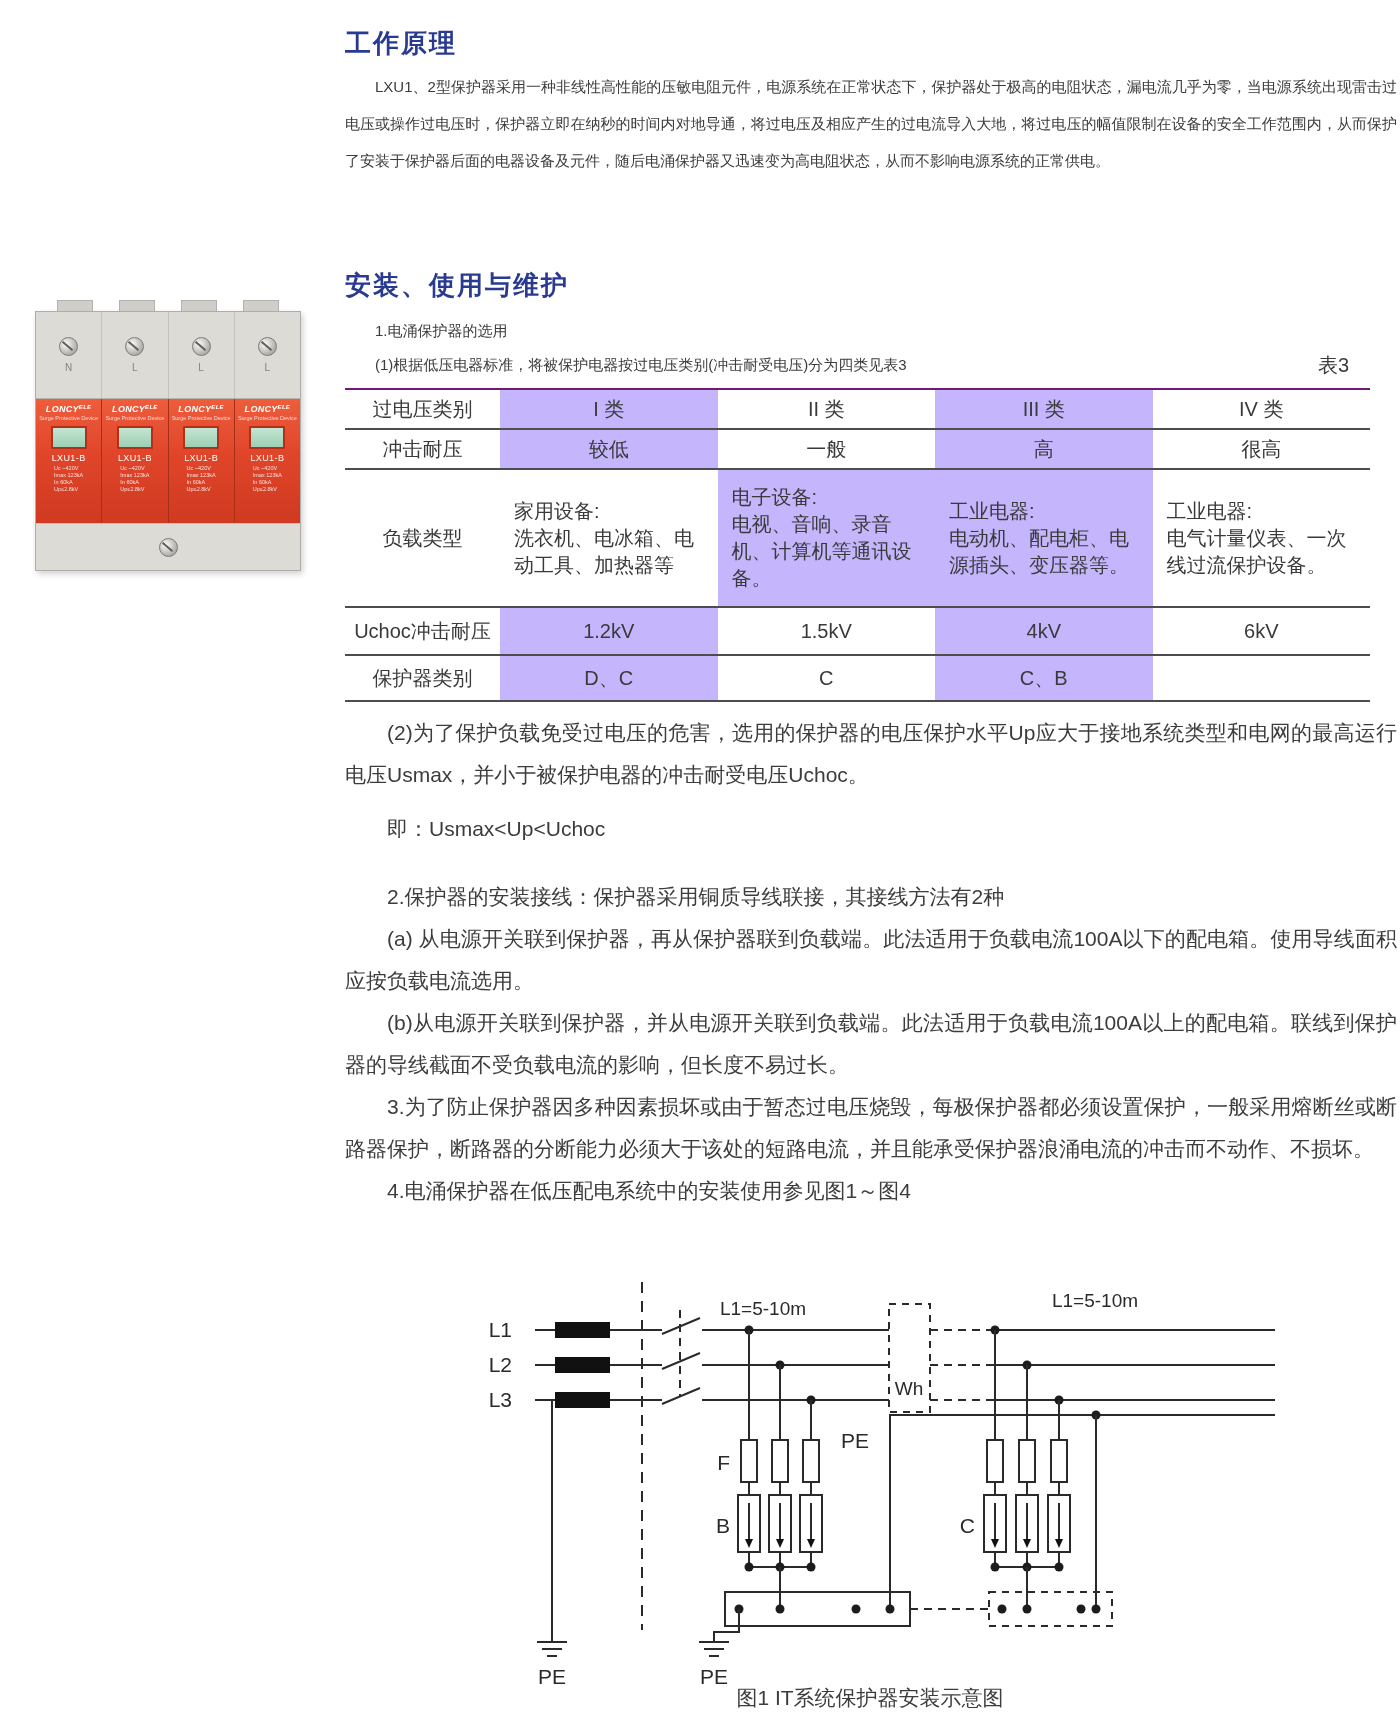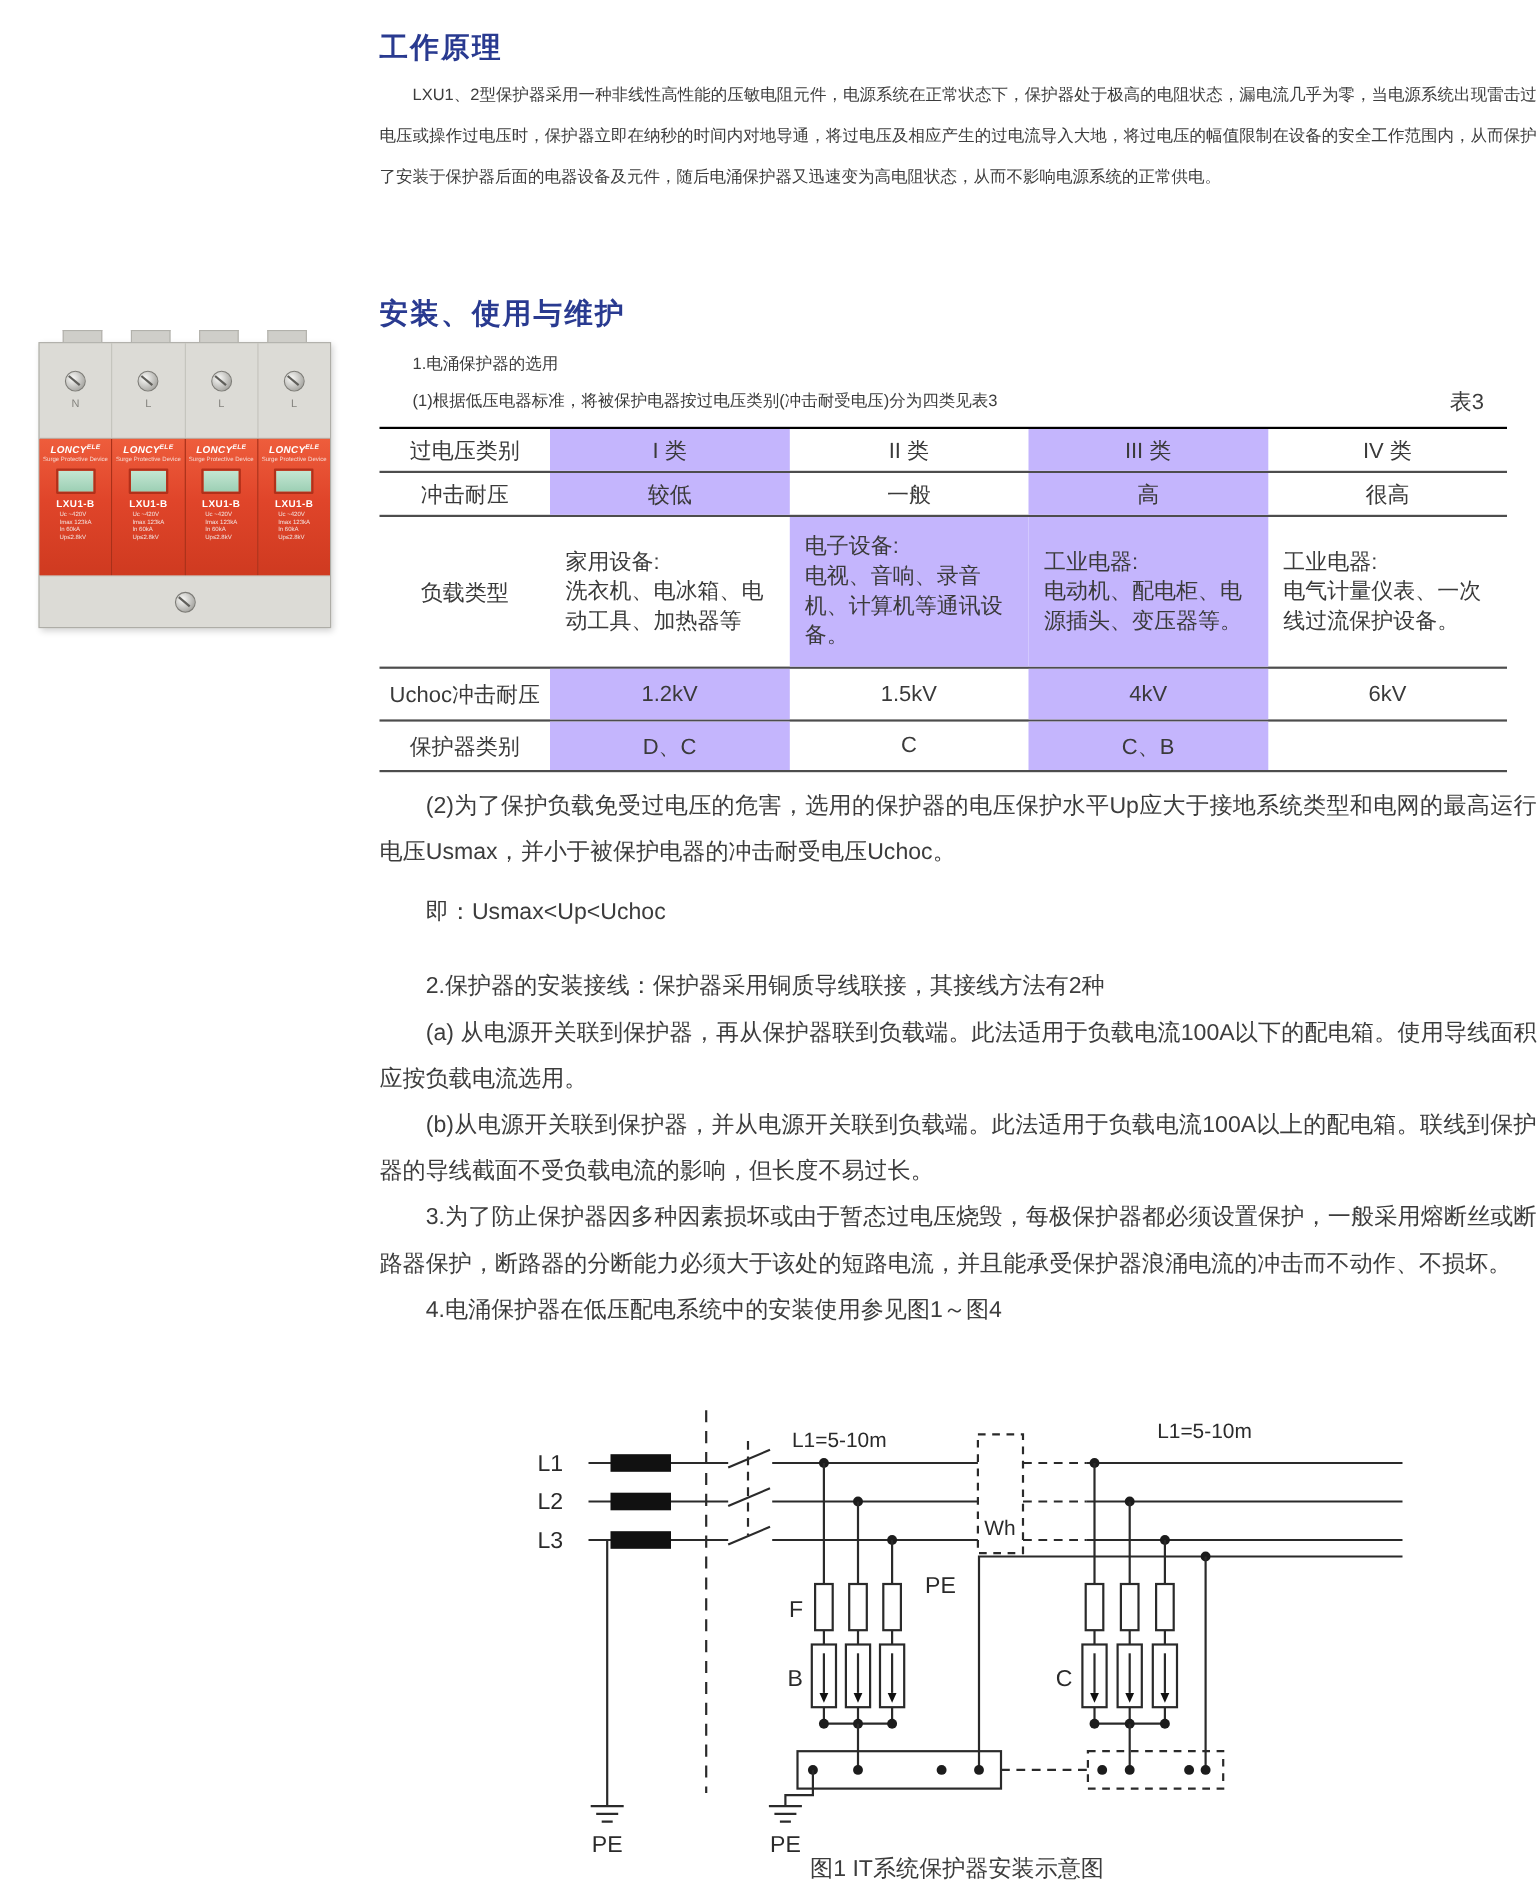--- a/index.html
+++ b/index.html
@@ -10,21 +10,21 @@
   .body-text{position:absolute;left:345px;width:1052px;font-size:15px;line-height:37px;
              text-align:justify;color:#3c3c3c;}
   .indent{text-indent:2em;}
   .flow{position:absolute;left:345px;top:712px;width:1052px;font-size:21px;color:#3c3c3c;}
   .flow p{margin:0;line-height:42px;text-align:justify;}
   .flow .gap-s{margin-top:12px;}
   .flow .gap-m{margin-top:26px;}
   .table-tag{position:absolute;left:1318px;top:352px;width:70px;font-size:20px;color:#3c3c3c;}
   
   .vtable{position:absolute;left:345px;top:388px;width:1025px;
-          border-top:2px solid #000000;border-bottom:2px solid #4d4d4d;font-size:20px;}
+          border-top:2px solid #701a75;border-bottom:2px solid #4d4d4d;font-size:20px;}
   .trow{display:grid;grid-template-columns:155px 1fr 1fr 1fr 1fr;border-bottom:2px solid #4d4d4d;}
   .trow:last-child{border-bottom:none;}
   .tcell{display:flex;align-items:center;justify-content:center;text-align:center;padding:2px 6px;box-sizing:border-box;}
   .tcell.hl{background:#c4b5fd;}
   .r-head .tcell{height:38px;}
   .r0 .tcell{height:38px;}
   .r1 .tcell{height:136px;}
   .r2 .tcell{height:46px;}
   .r3 .tcell{height:44px;}
   .tcell.load{justify-content:flex-start;text-align:left;white-space:pre-line;line-height:27px;padding-left:14px;padding-right:8px;}
@@ -52,21 +52,21 @@
   .term-letter{font-size:10px;color:#84837e;}
   .mod-row{display:flex;height:124px;background:#c8452c;}
   .module{flex:1;border-right:1px solid #a62f18;background:linear-gradient(180deg,#ee5d3c 0%,#e0452a 45%,#cf3a20 100%);
           display:flex;flex-direction:column;align-items:center;padding-top:5px;box-sizing:border-box;overflow:hidden;}
   .module:last-child{border-right:none;}
   .m-brand{color:#ffffff;font-weight:bold;font-style:italic;font-size:9px;letter-spacing:0.3px;white-space:nowrap;}
   .m-brand .m-brand-sub{font-size:6px;vertical-align:top;}
   .m-type{color:#f6d9d2;font-size:5.5px;margin-top:1px;white-space:nowrap;}
   .m-window{width:32px;height:19px;margin-top:5px;background:linear-gradient(180deg,#c4e6d2,#9ccfb4);
             border:2px solid #b2301a;border-radius:1px;}
-  .m-model{color:#ffffff;font-weight:bold;font-size:9px;margin-top:4px;letter-spacing:0.4px;}
+  .m-model{color:#ffffff;font-weight:normal;font-size:9px;margin-top:4px;letter-spacing:0.4px;}
   .m-specs{color:#f3e3df;font-size:5.5px;line-height:7px;white-space:pre-line;margin-top:2px;text-align:left;}
   .dev-bottom{height:46px;display:flex;align-items:center;justify-content:center;border-top:1px solid #c3c2bc;}
 </style>
 </head>
 <body>
 
 <div class="page">
 
   <div class="photo">
     <div class="tabs">

